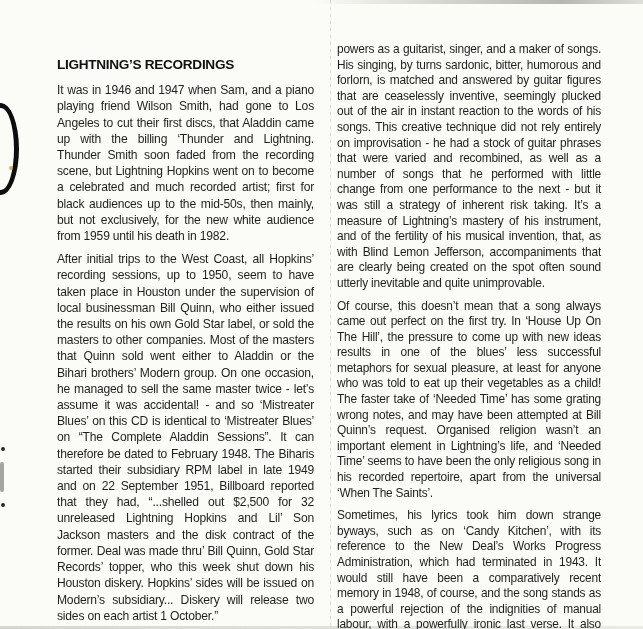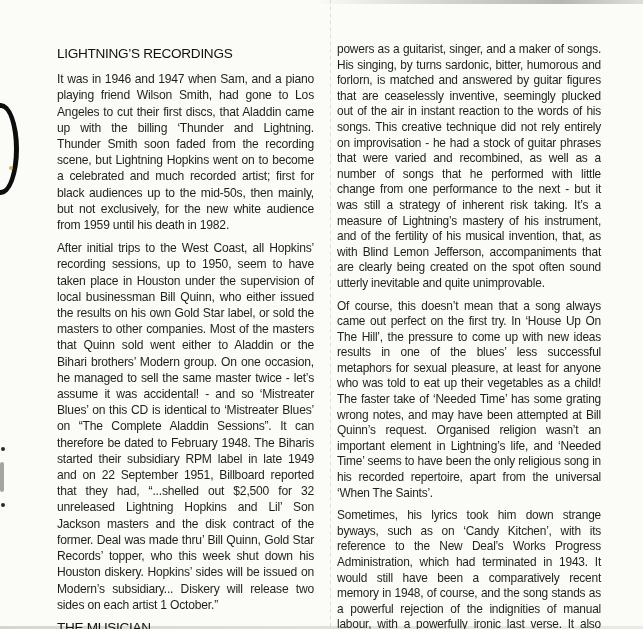--- a/index.html
+++ b/index.html
@@ -21,24 +21,24 @@
     font-size: 12.1px;
     line-height: 16.2px;
     letter-spacing: -0.2px;
   }
   .col p { margin: 0 0 7px 0; }
   .col-left  { left: 57px;  top: 46px; width: 257px; }
   .col-right { left: 337px; top: 42px; width: 264px; line-height: 15.6px; font-size: 11.9px; }
 
   .heading {
     font-size: 13.6px;
-    font-weight: normal;
+    font-weight: bold;
     letter-spacing: -0.3px;
     text-align: left;
-    margin: 0 0 9px 0;
+    margin: 11px 0 9px 0;
     color: #111;
   }
   .heading-2 { margin-top: 3px; }
 
   
   .fold {
     position: absolute;
     left: 330px; top: 0;
     width: 1px; height: 629px;
     background: repeating-linear-gradient(

